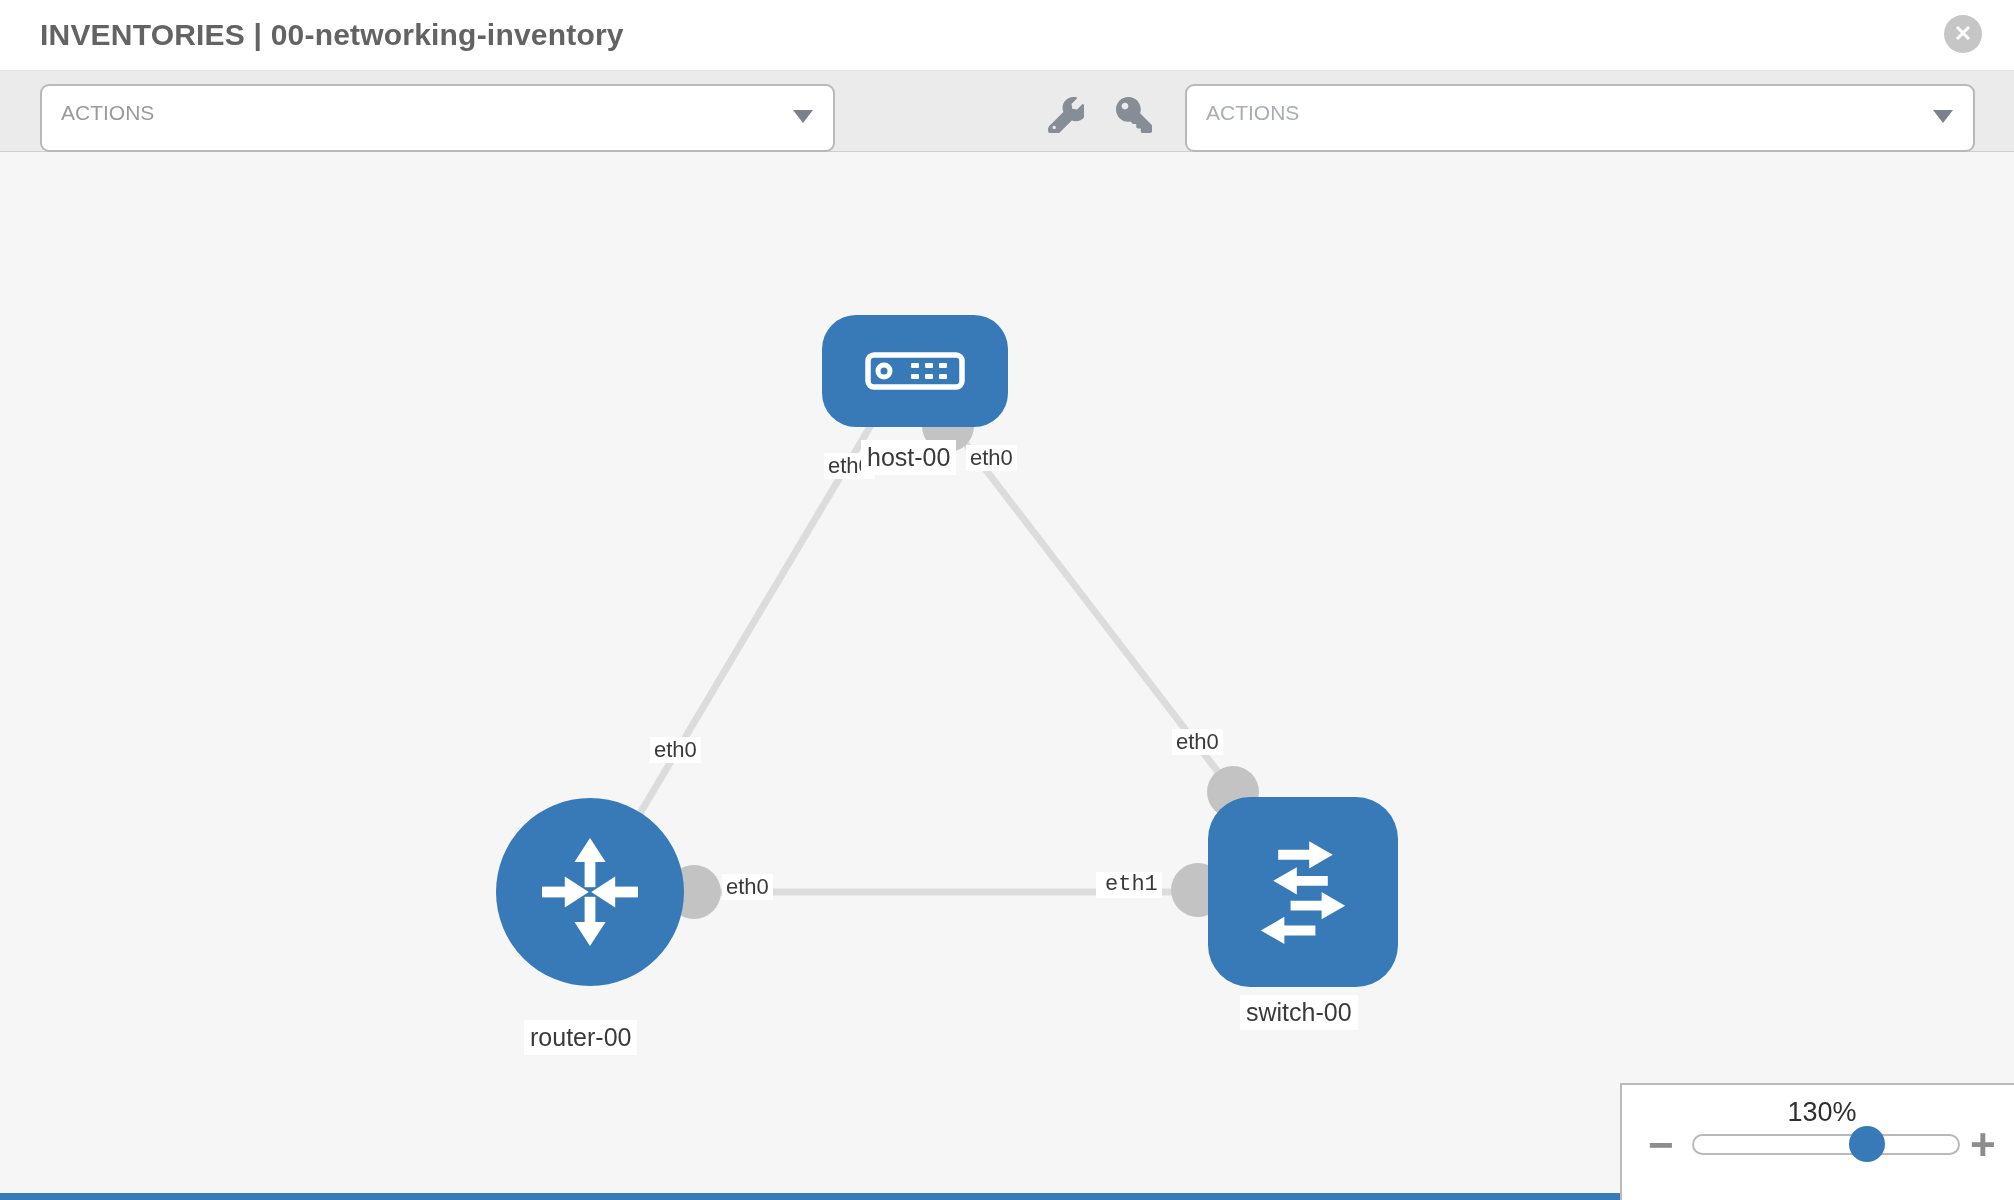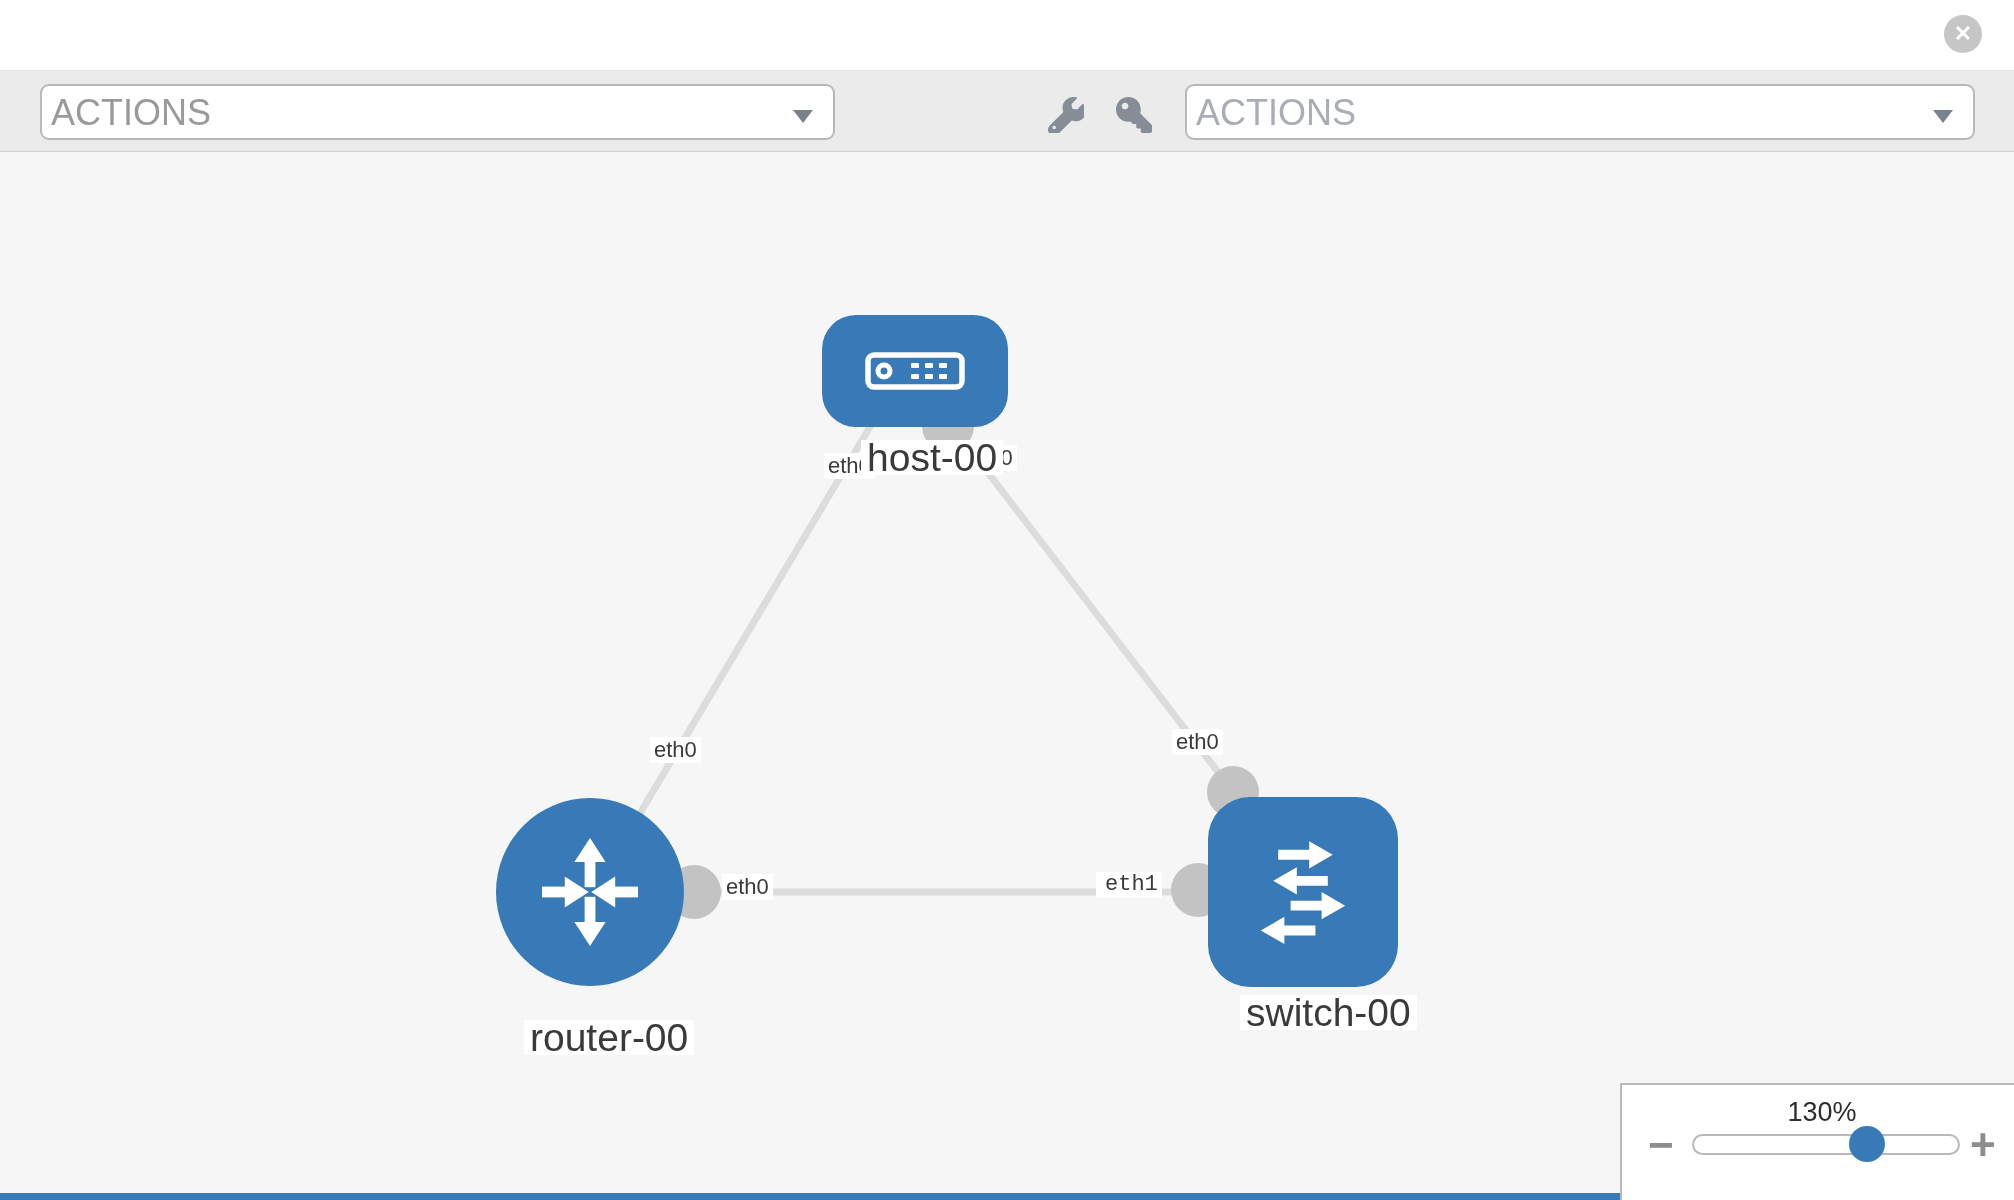--- a/index.html
+++ b/index.html
@@ -21,23 +21,23 @@
     font-size: 22px; font-weight: bold; text-align: center; line-height: 38px;
     cursor: pointer;
   }
 
   
   .toolbar {
     position: absolute; left: 0; top: 70px; width: 2014px; height: 82px;
     background: #ebebeb; border-top: 1px solid #e0e0e0; border-bottom: 1px solid #cfcfcf;
   }
   .select-box {
-    position: absolute; top: 13px; height: 56px;
+    position: absolute; top: 13px; height: 68px;
     background: #ffffff; border: 2px solid #b9b9b9; border-radius: 9px;
-    font-size: 36px; color: #9a9a9a; line-height: 54px; padding-left: 9px;
+    font-size: 21px; color: #9a9a9a; line-height: 54px; padding-left: 19px;
   }
   .select-box .caret {
     position: absolute; right: 20px; top: 24px;
     width: 0; height: 0;
     border-left: 10px solid transparent; border-right: 10px solid transparent;
     border-top: 13px solid #7b818a;
   }
   .actions-box { left: 40px; width: 795px; }
   .search-box  { left: 1185px; width: 790px; color: #a9aeb4; }
   .tool-icon { position: absolute; top: 26px; width: 36px; height: 36px; cursor: pointer; }
@@ -56,21 +56,21 @@
   .node svg { display: block; }
   .node-host   { left: 822px; top: 163px; width: 186px; height: 112px; border-radius: 34px; }
   .node-router { left: 496px; top: 646px; width: 188px; height: 188px; border-radius: 50%; }
   .node-switch { left: 1208px; top: 645px; width: 190px; height: 190px; border-radius: 42px; }
 
   .chip {
     position: absolute; z-index: 3; background: #ffffff;
     color: #3a3a3a; font-size: 22px; line-height: 26px; padding: 0 4px;
     white-space: nowrap;
   }
-  .node-label { font-size: 39px; line-height: 35px; padding: 0 6px; z-index: 4; }
+  .node-label { font-size: 25px; line-height: 35px; padding: 0 6px; z-index: 4; }
   .clipped { width: 41px; overflow: hidden; }
 
   
   .zoom-panel {
     position: absolute; left: 1620px; top: 931px; width: 400px; height: 130px;
     background: #ffffff; border: 2px solid #b9b9b9; z-index: 6;
   }
   .zoom-level {
     position: absolute; left: 0; top: 12px; width: 400px; text-align: center;
     font-size: 27px; color: #2e2e2e;
@@ -92,20 +92,21 @@
 
   .bottom-strip {
     position: absolute; left: 0; top: 1193px; width: 1620px; height: 7px;
     background: #377ab7; z-index: 5;
   }
 </style>
 </head>
 <body>
 
 <div class="header">
+  <div class="title">INVENTORIES | 00-networking-inventory</div>
   <div class="close-btn">✕</div>
 </div>
 
 <div class="toolbar">
   <div class="select-box actions-box">
     <span>ACTIONS</span>
     <span class="caret"></span>
   </div>
 
   <div class="tool-icon wrench">

